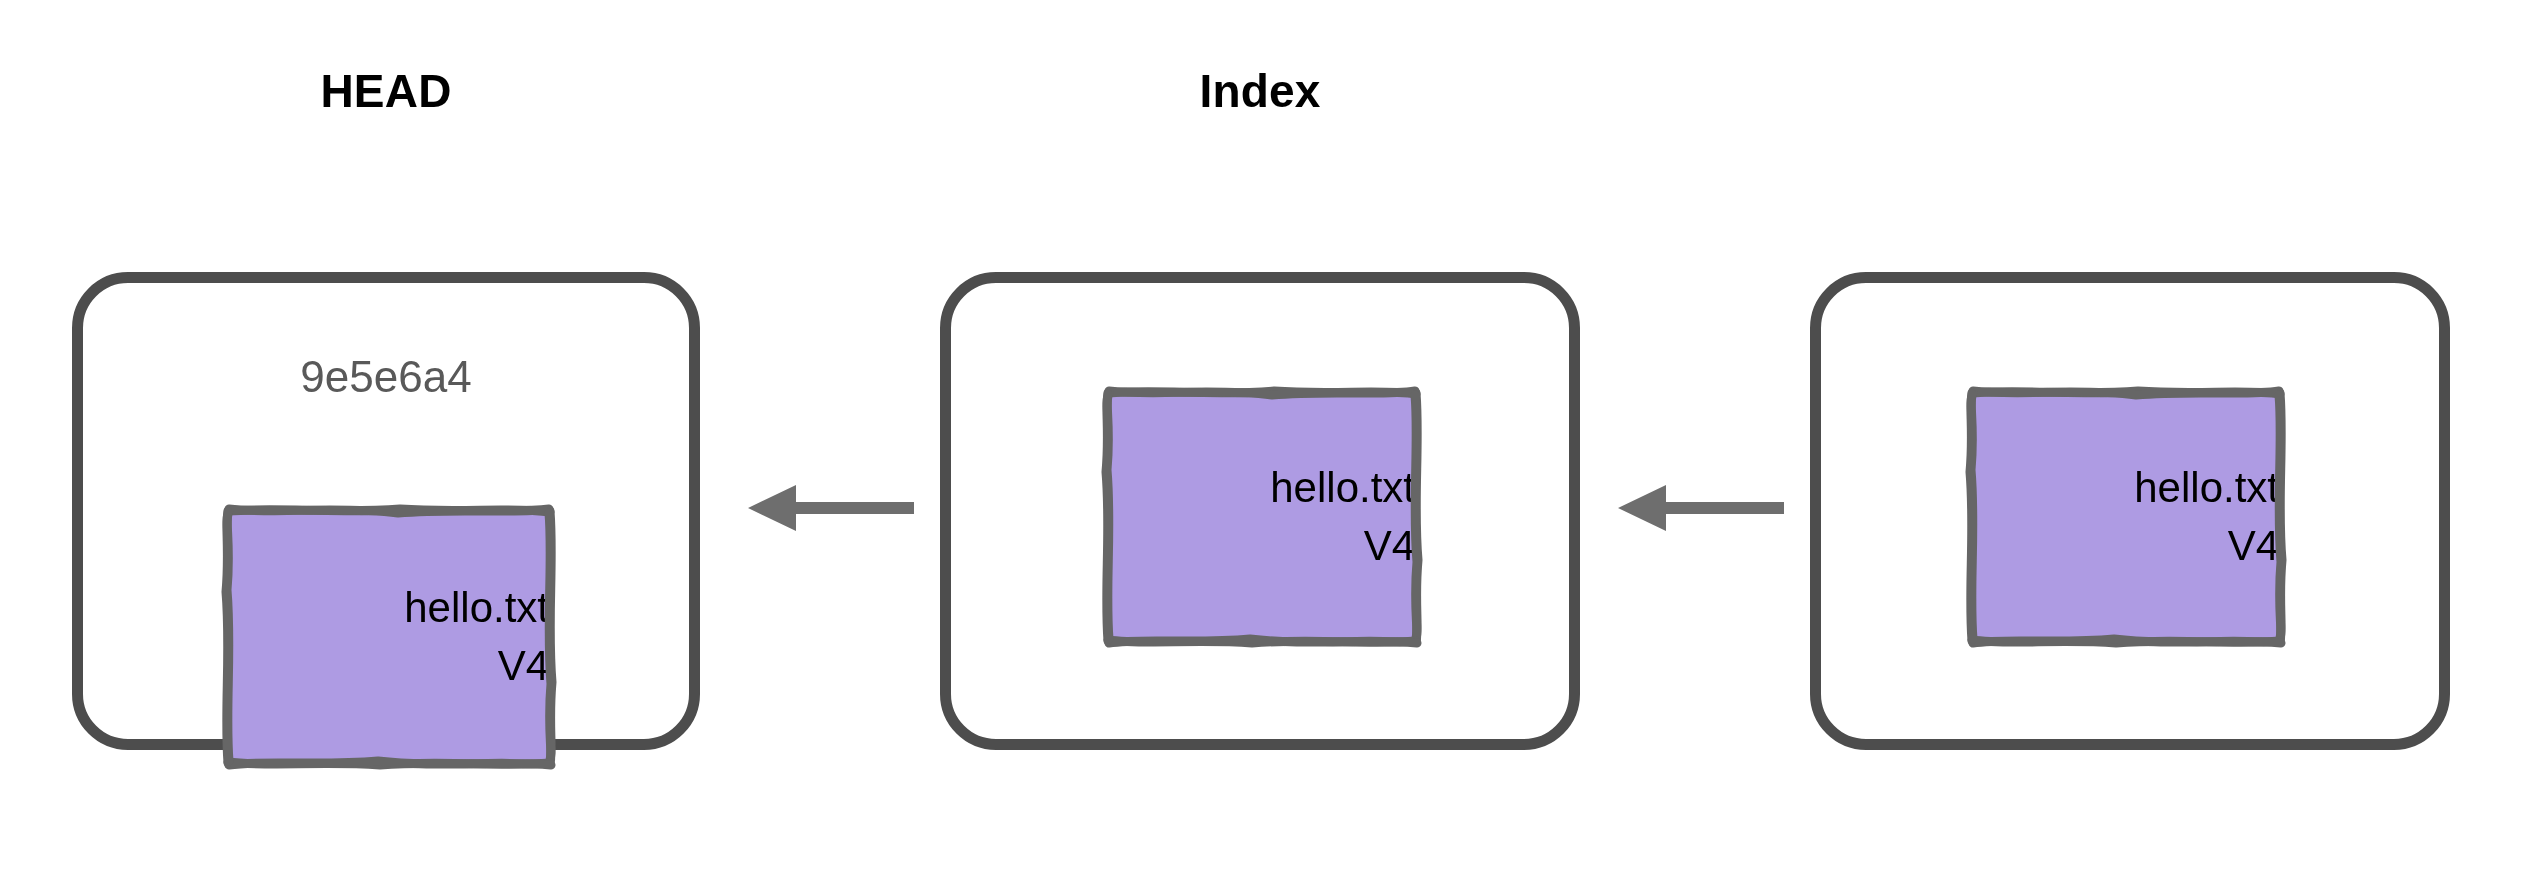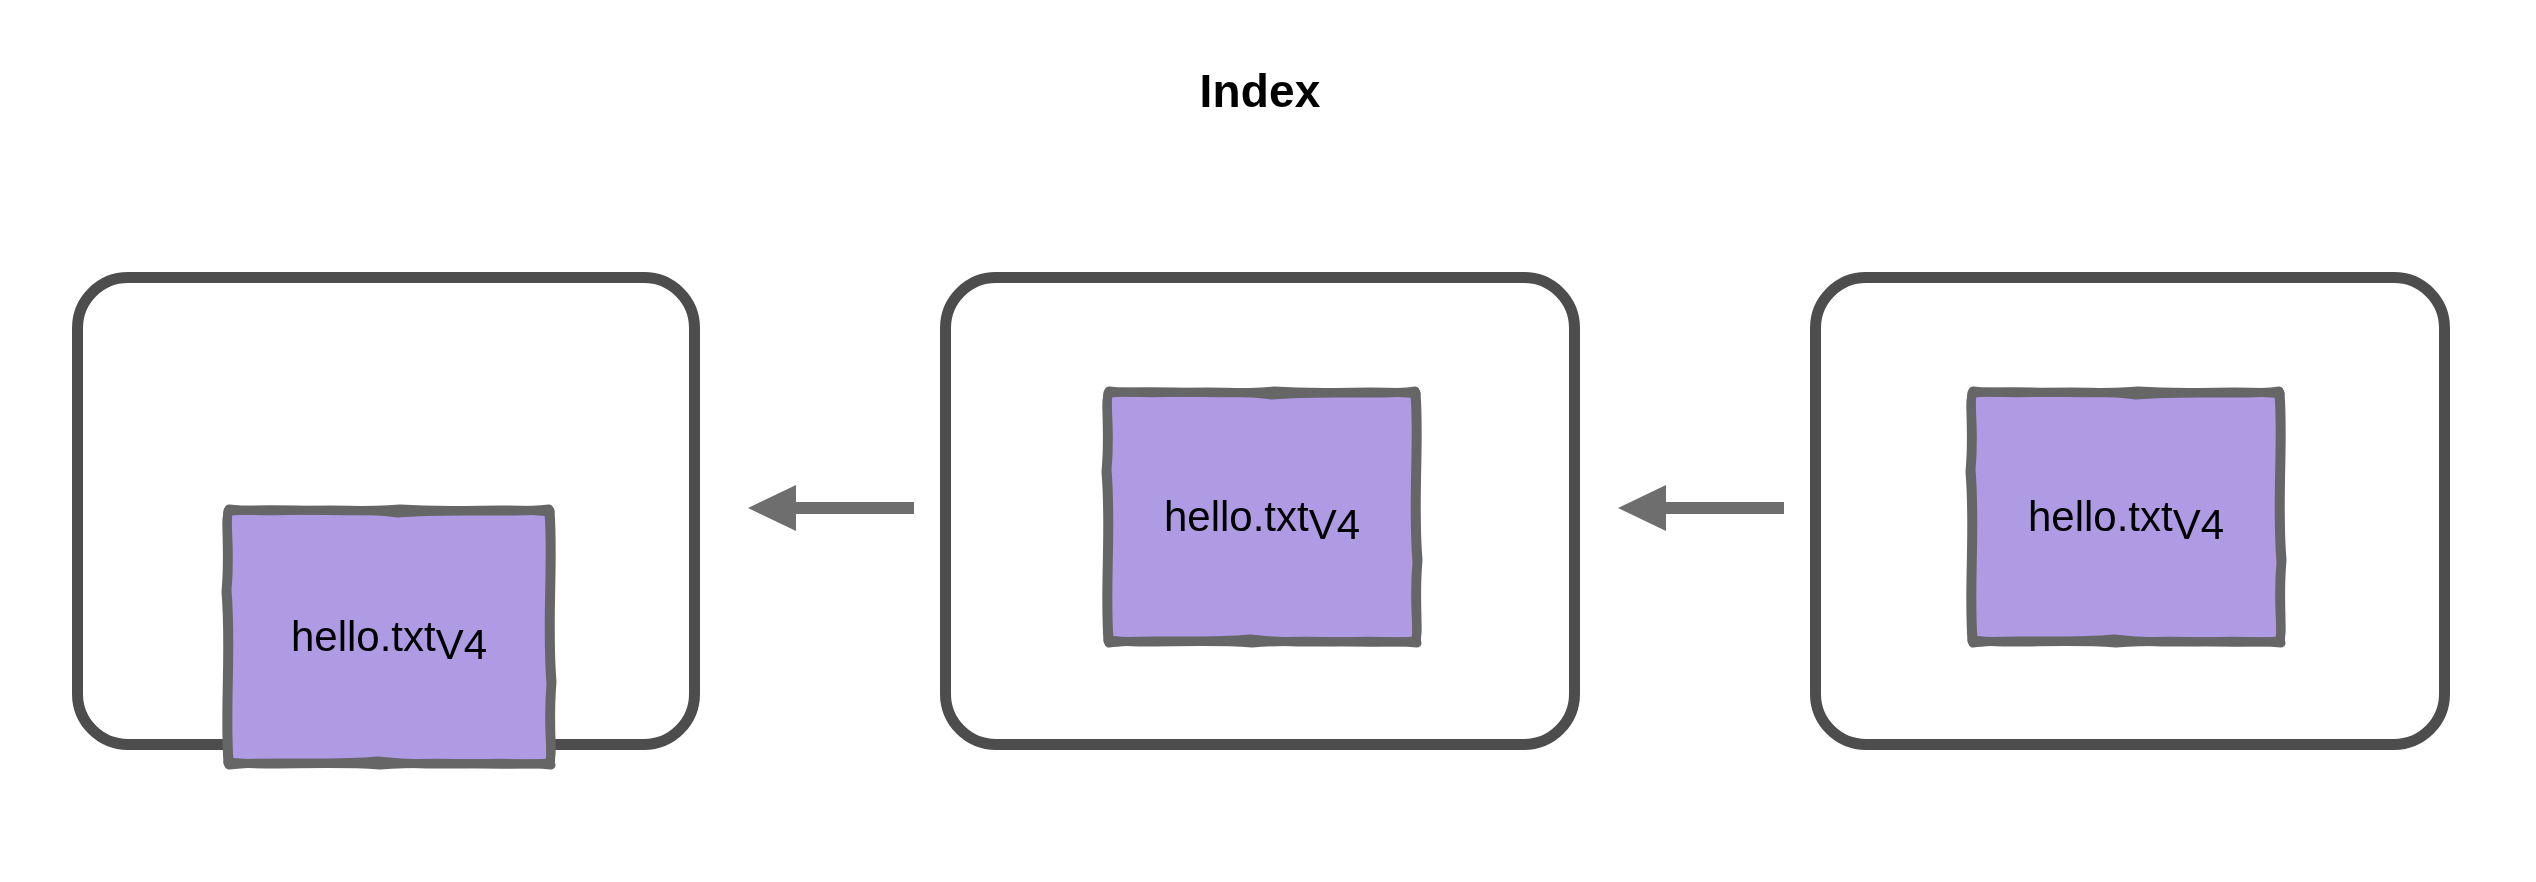--- a/index.html
+++ b/index.html
@@ -52,22 +52,22 @@
     white-space: nowrap;
     text-align: center;
   }
 
   
   .file-card {
     position: absolute;
     box-sizing: border-box;
     background: #ae9be3;
     display: flex;
-    flex-direction: row;
-    align-items: center;
+    flex-direction: column;
+    align-items: flex-end;
     justify-content: center;
   }
   .file-card .rough-frame {
     position: absolute;
     top: -9px;
     left: -9px;
     right: -9px;
     bottom: -9px;
     pointer-events: none;
   }
@@ -90,23 +90,25 @@
   
   .arrow {
     position: absolute;
   }
 </style>
 </head>
 <body>
 
 <div id="canvas">
 
+  <div class="col-title" style="left:72px; top:68px; width:628px;">HEAD</div>
 
   <div class="stage" style="left:72px; top:272px; width:628px; height:478px;">
 
+    <div class="commit-hash" style="left:0px; top:72px; width:606px;">9e5e6a4</div>
 
     <div class="file-card" style="left:146px; top:228px; width:320px; height:252px;">
       <svg class="rough-frame" viewBox="0 0 338 270" preserveAspectRatio="none">
         <g fill="none" stroke="#666666" stroke-width="9" stroke-linecap="round">
           <path d="M8,9 C60,5 120,12 180,7 C240,11 290,5 330,10"></path>
           <path d="M9,7 C55,12 118,4 178,11 C238,6 292,12 329,7"></path>
           <path d="M330,9 C334,60 327,120 332,180 C328,225 334,252 329,261"></path>
           <path d="M329,11 C333,58 326,122 331,182 C327,228 333,250 330,262"></path>
           <path d="M330,261 C280,265 220,258 160,263 C100,259 45,265 8,260"></path>
           <path d="M331,263 C278,258 218,266 158,259 C98,264 44,258 9,263"></path>

